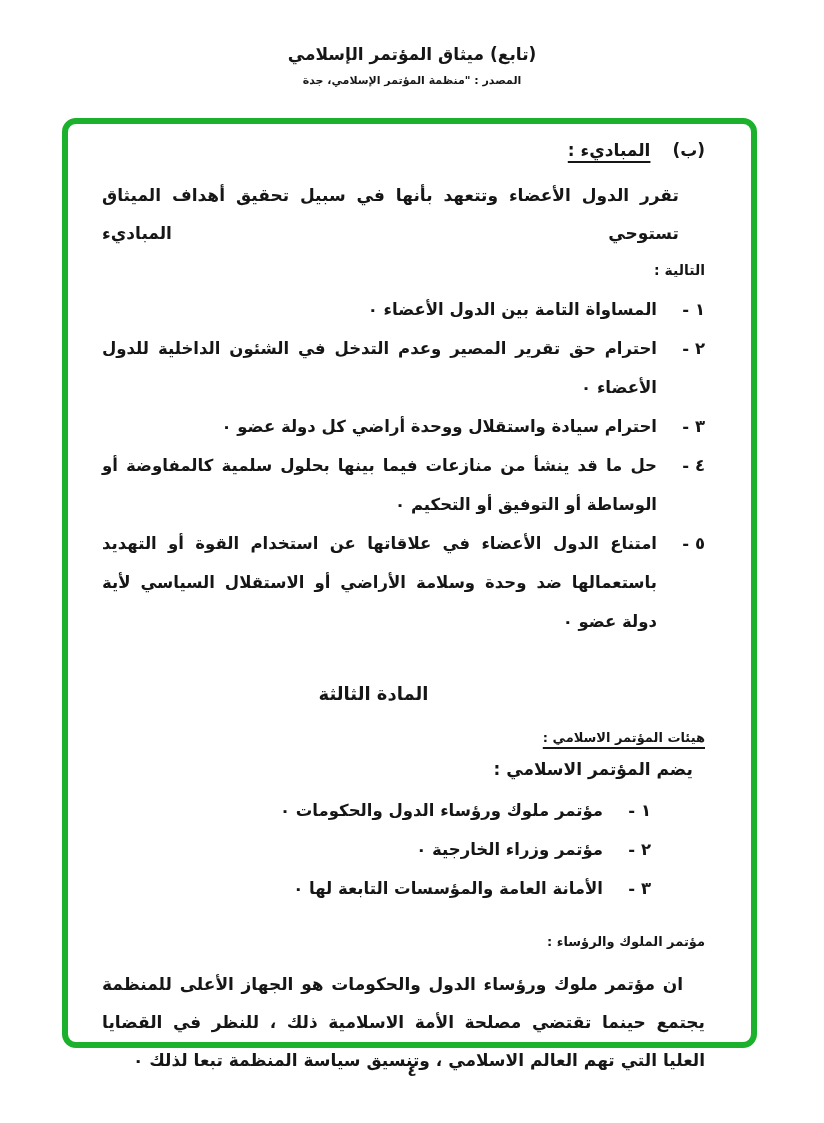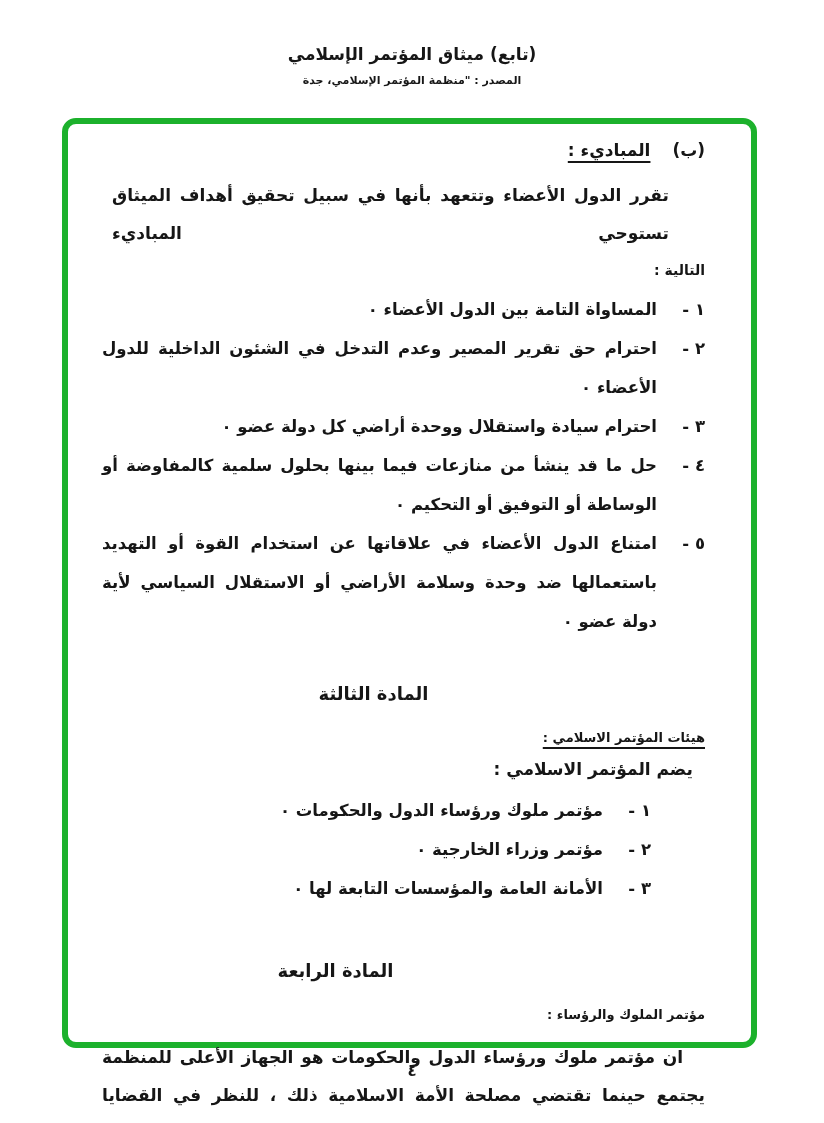--- a/index.html
+++ b/index.html
@@ -32,21 +32,21 @@
     direction: rtl;
     font-weight: bold;
     font-size: 16.5px;
   }
 
   .sec-head { margin-top: 4px; font-size: 17px; }
   .sec-head .sec-label { margin-left: 16px; }
   .u { text-decoration: underline; text-underline-offset: 5px; text-decoration-thickness: 1.5px; }
 
   .intro {
-    margin: 16px 10px 0;
+    margin: 16px 0 0;
     line-height: 38px;
     font-size: 17px;
     text-align: justify;
     text-align-last: justify;
     padding-right: 26px;
   }
   .intro-tail { margin: 10px 0 0; font-size: 14px; }
 
   .plist { margin-top: 12px; }
   .pl-item { display: flex; gap: 16px; line-height: 39px; }
@@ -134,19 +134,18 @@
     <div class="pl-item">
       <span class="num">٢ -</span>
       <span class="txt">مؤتمر وزراء الخارجية ٠</span>
     </div>
     <div class="pl-item">
       <span class="num">٣ -</span>
       <span class="txt">الأمانة العامة والمؤسسات التابعة لها ٠</span>
     </div>
   </div>
 
-  <h2 class="article-heading h4">المادة الرابعة</h2>
   <p class="subhead">مؤتمر الملوك والرؤساء :</p>
   <p class="body-par">ان مؤتمر ملوك ورؤساء الدول والحكومات هو الجهاز الأعلى للمنظمة يجتمع حينما تقتضي مصلحة الأمة الاسلامية ذلك ، للنظر في القضايا العليا التي تهم العالم الاسلامي ، وتنسيق سياسة المنظمة تبعا لذلك ٠</p>
 
 </main>
 
 <div class="page-num">٤</div>
 
 </body></html>

